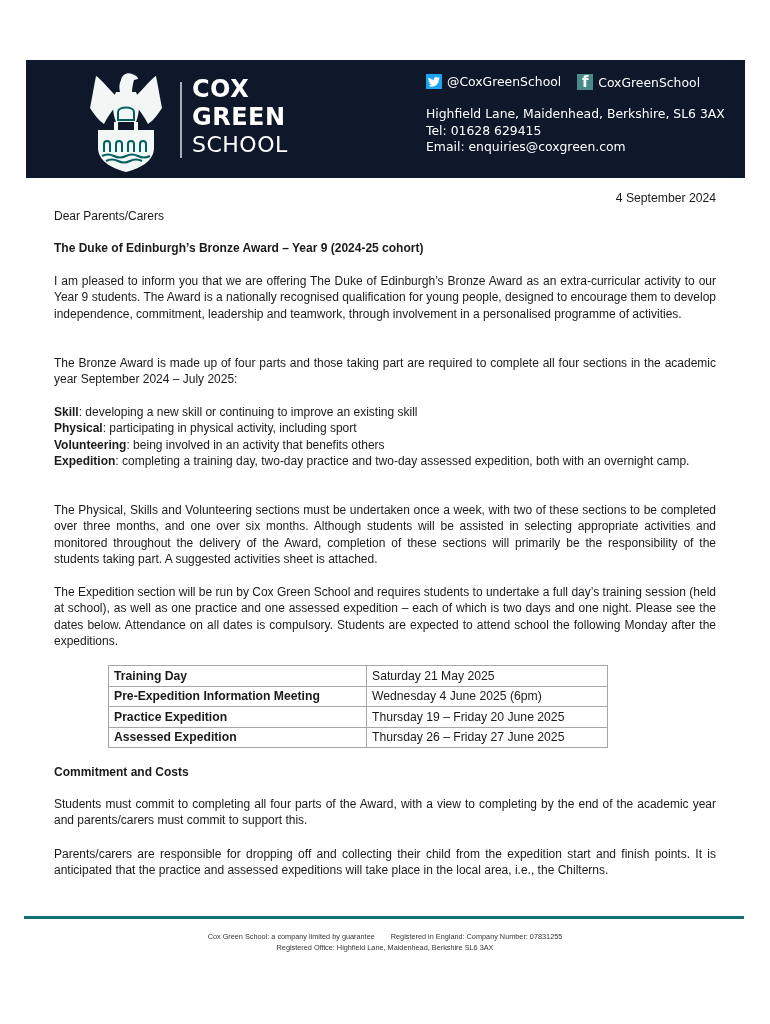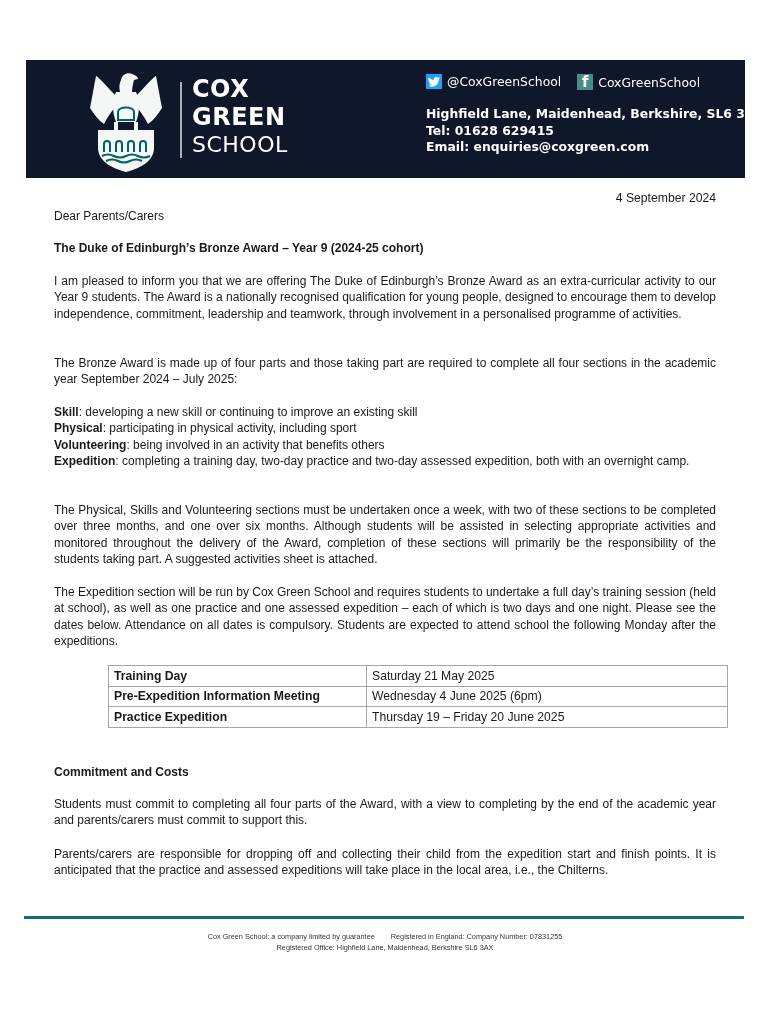--- a/index.html
+++ b/index.html
@@ -38,32 +38,32 @@
       width: 16px; height: 15px; background: #1da1f2; margin-right: 5px;
       display: inline-flex; align-items: center; justify-content: center;
     }
     .facebook-icon {
       width: 16px; height: 16px; background: #4a8a88; margin-right: 5px;
       display: inline-flex; align-items: flex-end; justify-content: center;
       font-family: "DejaVu Sans", sans-serif; font-weight: 700; font-size: 15px;
       color: #ffffff; line-height: 15px; overflow: hidden;
     }
     .address-lines { margin-top: 10px; line-height: 16.5px; }
-    .address-lines div { white-space: nowrap; font-weight: bold; }
+    .address-lines div { white-space: nowrap; }
 
     .doc {
       position: absolute; left: 54px; width: 662px;
       font-size: 12px; line-height: 16.3px; color: #1a1a1a;
     }
     .date { position: absolute; top: 191px; right: 54px; font-size: 12.2px; }
     .justify { text-align: justify; text-align-last: left; }
     b, .bold { font-weight: 700; }
 
     table.dates {
-      position: absolute; left: 108px; top: 665px; width: 620px;
+      position: absolute; left: 108px; top: 665px; width: 500px;
       border-collapse: collapse; font-size: 12.2px; padding-left: 36px;
     }
     table.dates td {
       border: 1px solid #a6a6a6; height: 20.5px; padding: 0 5px;
       vertical-align: middle; white-space: nowrap;
     }
     table.dates td.k { width: 258px; font-weight: 700; }
 
     .footer-line {
       position: absolute; left: 24px; top: 916px; width: 720px; height: 3px;
@@ -163,20 +163,24 @@
       <td>Saturday 21 May 2025</td>
     </tr>
     <tr>
       <td class="k">Pre-Expedition Information Meeting</td>
       <td>Wednesday 4 June 2025 (6pm)</td>
     </tr>
     <tr>
       <td class="k">Practice Expedition</td>
       <td>Thursday 19 – Friday 20 June 2025</td>
     </tr>
+    <tr>
+      <td class="k">Assessed Expedition</td>
+      <td>Thursday 26 – Friday 27 June 2025</td>
+    </tr>
   </tbody>
 </table>
 
 <div class="doc bold" style="top:764px;">Commitment and Costs</div>
 
 <div class="doc justify" style="top:796px;">Students must commit to completing all four parts of the Award, with a view to completing by the end of the academic year and parents/carers must commit to support this.</div>
 
 <div class="doc justify" style="top:846px;">Parents/carers are responsible for dropping off and collecting their child from the expedition start and finish points. It is anticipated that the practice and assessed expeditions will take place in the local area, i.e., the Chilterns.</div>
 
 <div class="footer-line"></div>

